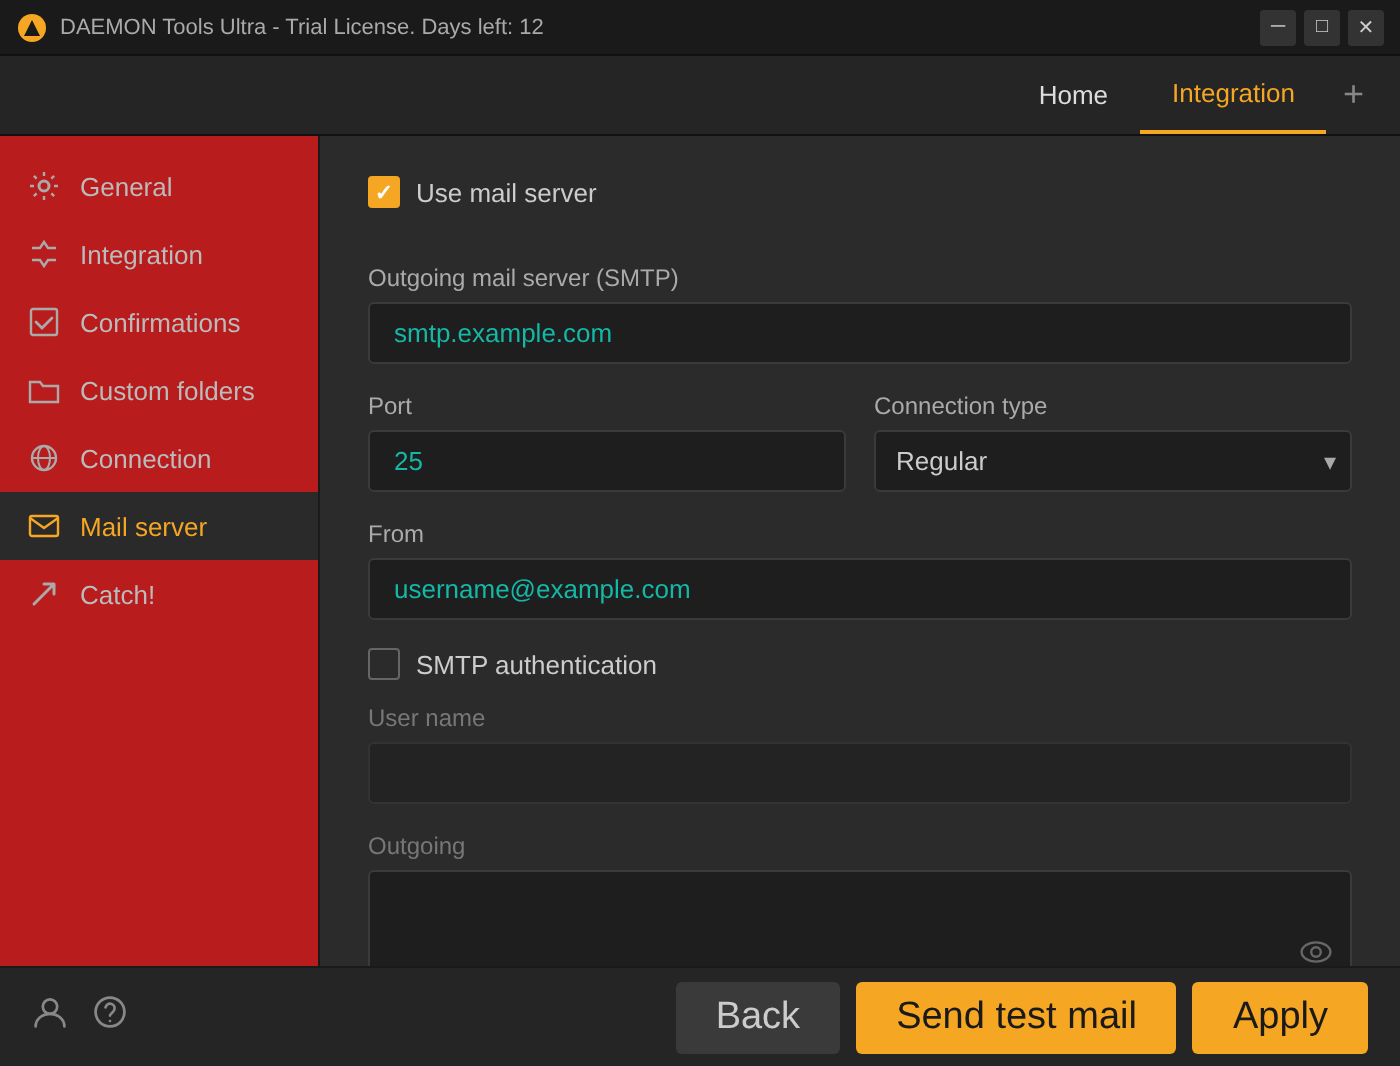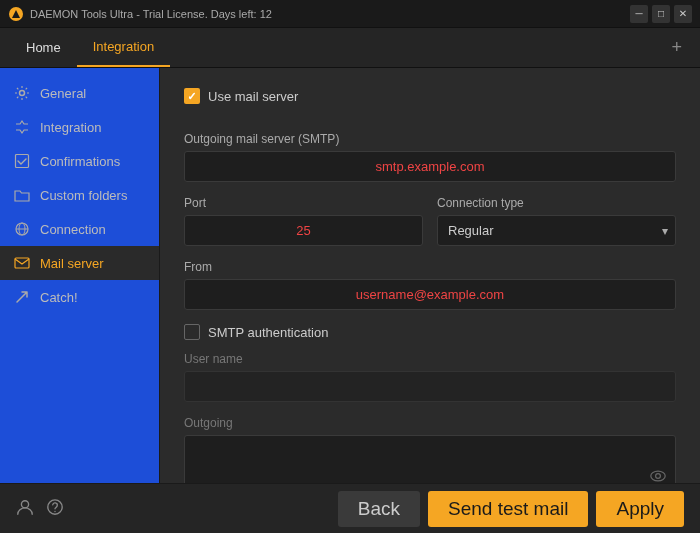--- a/index.html
+++ b/index.html
@@ -59,21 +59,21 @@
 
     
     .tab-bar {
       background: #252525;
       height: 40px;
       display: flex;
       align-items: center;
       padding: 0 10px;
       border-bottom: 1px solid #111;
       flex-shrink: 0;
-      justify-content: space-between;
+      justify-content: flex-end;
     }
     .tabs {
       display: flex;
       height: 100%;
       align-items: center;
     }
     .tab {
       padding: 0 16px;
       height: 100%;
       display: flex;
@@ -99,21 +99,21 @@
     
     .main {
       display: flex;
       flex: 1;
       overflow: hidden;
     }
 
     
     .sidebar {
       width: 160px;
-      background: #1d4ed8;
+      background: #b91c1c;
       flex-shrink: 0;
       padding: 8px 0;
       border-right: 1px solid #1a1a1a;
     }
     .sidebar-item {
       display: flex;
       align-items: center;
       gap: 10px;
       padding: 9px 14px;
       cursor: pointer;
@@ -178,26 +178,25 @@
     .field-label {
       font-size: 12px;
       color: #aaa;
       margin-bottom: 5px;
     }
     .text-input {
       width: 100%;
       background: #1e1e1e;
       border: 1px solid #3a3a3a;
       border-radius: 3px;
-      padding: 7px 28px;
-      color: #ef4444;
+      padding: 7px 12px;
+      color: #14b8a6;
       font-size: 13px;
       margin-bottom: 14px;
       outline: none;
-      text-align: center;
     }
 
     .two-col {
       display: flex;
       gap: 14px;
       margin-bottom: 14px;
     }
     .col-left { flex: 1; }
     .col-right { flex: 1; }
 

